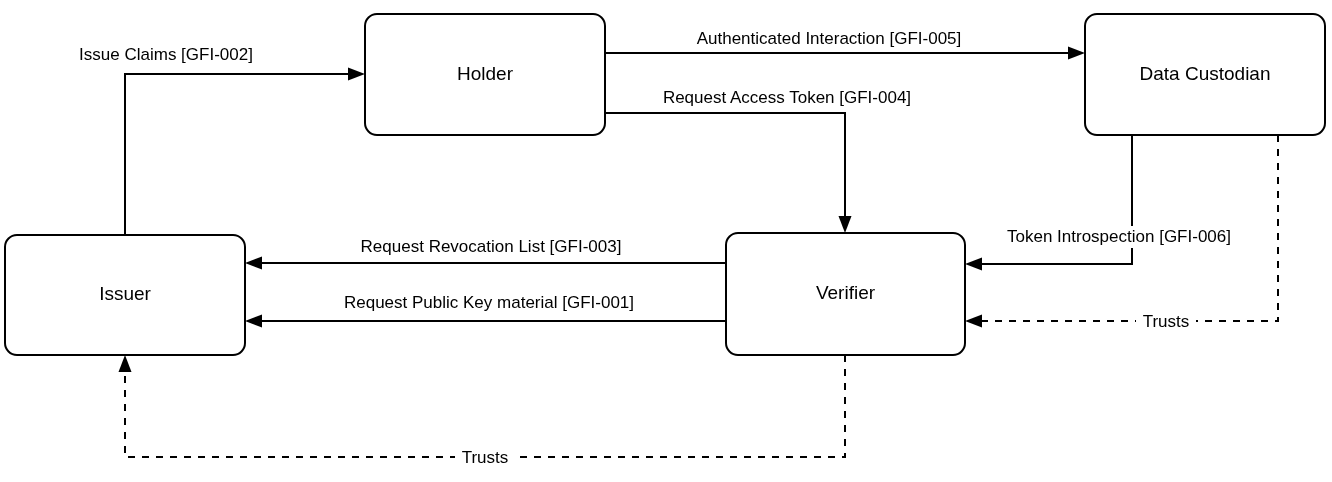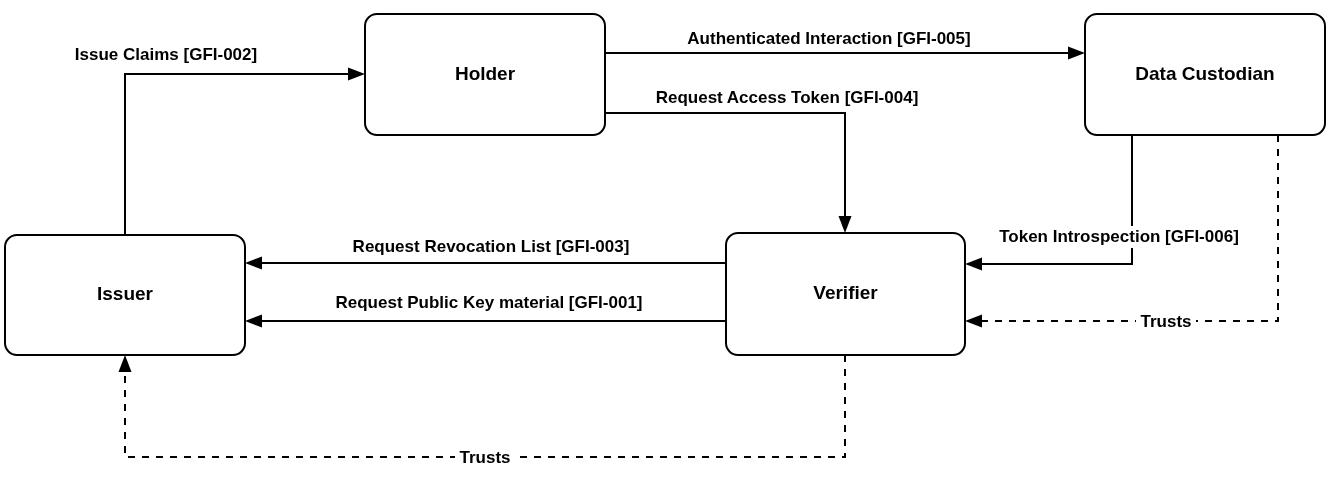--- a/index.html
+++ b/index.html
@@ -9,21 +9,20 @@
   }
   body {
     font-family: "Liberation Sans", sans-serif;
   }
   #diagram-root {
     position: relative;
     width: 1332px;
     height: 482px;
     background: #ffffff;
     overflow: hidden;
-    font-weight: bold;
   }
   #diagram-svg {
     position: absolute;
     top: 0;
     left: 0;
     width: 1332px;
     height: 482px;
     display: block;
   }
   .node-rect {

